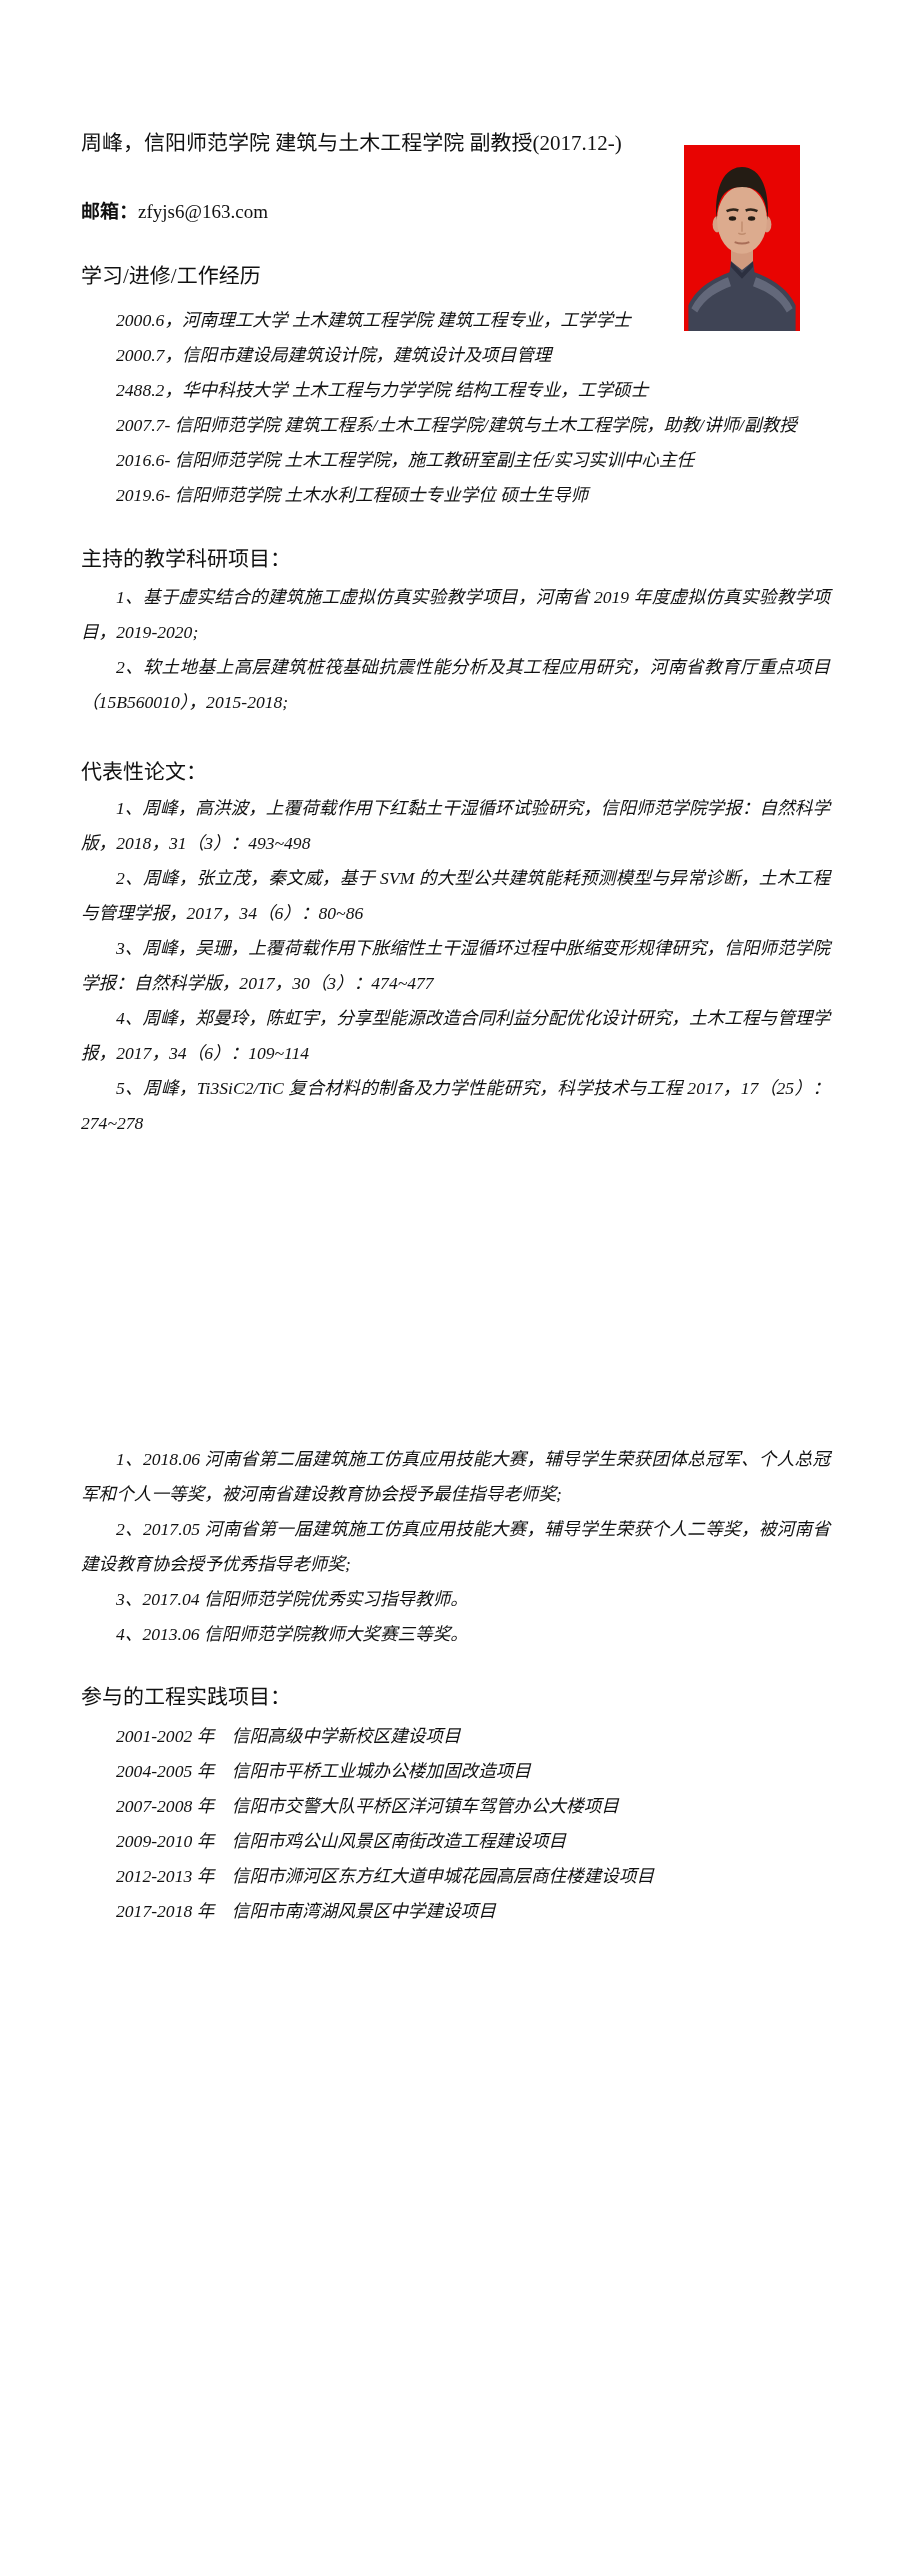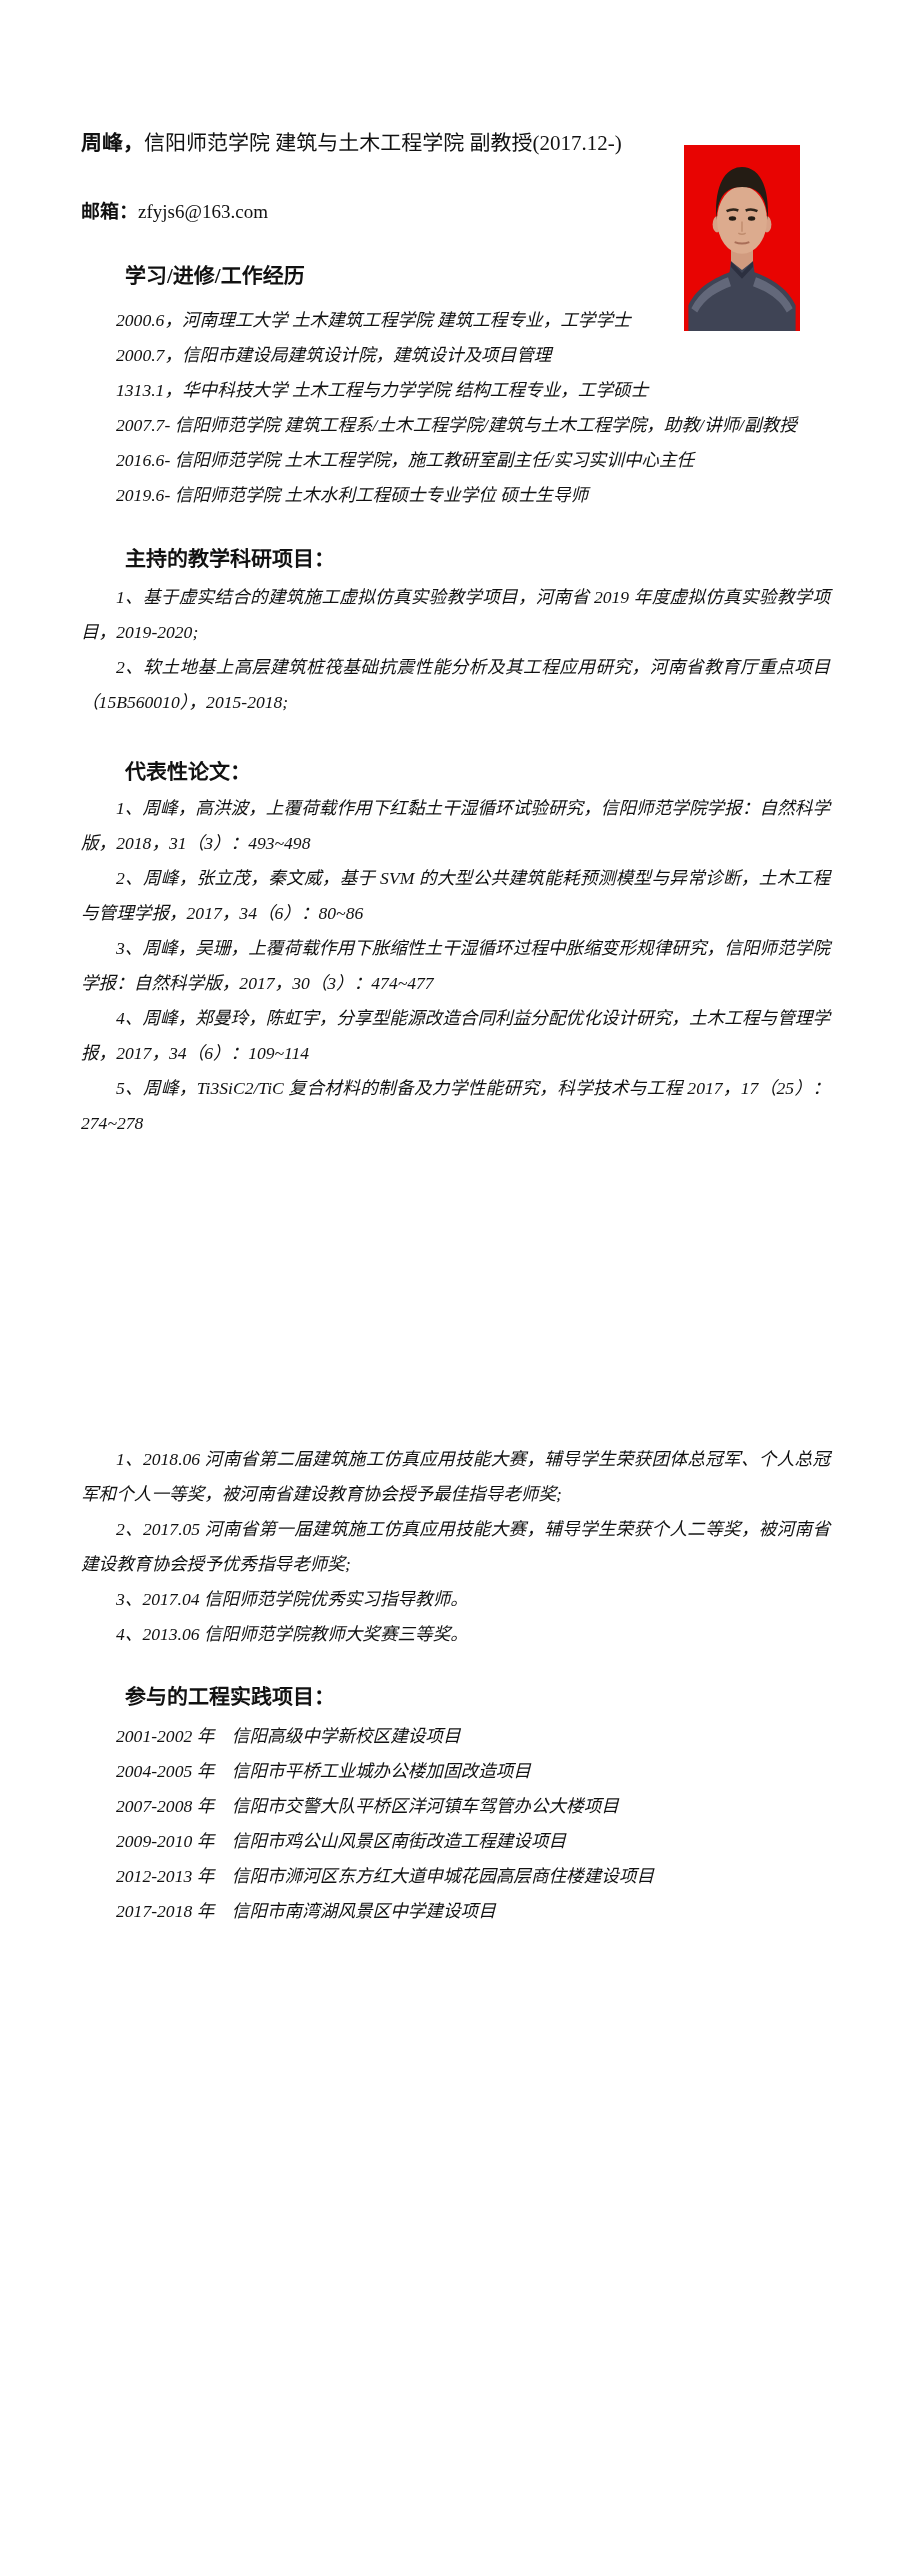--- a/index.html
+++ b/index.html
@@ -12,34 +12,33 @@
     color:#111111;
     overflow:hidden;
   }
   .abs{position:absolute;left:81px;width:749px;}
   .title-line{
     top:126px;
     font-size:21px;
     line-height:35px;
     white-space:nowrap;
   }
-  .title-name{font-weight:700;text-align:center;}
+  .title-name{font-weight:400;text-align:center;}
   .email-line{
     top:194px;
     font-size:19px;
     line-height:35px;
     white-space:nowrap;
   }
   .email-label{font-weight:700;}
   .sec-heading{
     font-size:21px;
-    font-weight:700;
+    font-weight:400;
     line-height:35px;
     white-space:nowrap;
-    margin-left:44px;
   }
   .sec-list{font-size:17.6px;line-height:35px;}
   .sec-list p{
     margin:0;
     text-indent:35px;
     text-align:justify;
     font-style:italic;
   }
   .sec-list.nowrap p{
     white-space:nowrap;
@@ -106,21 +105,21 @@
   </div>
 
   <div class="abs email-line">
     <span class="email-label">邮箱：</span><span>zfyjs6@163.com</span>
   </div>
 
   <div id="h-experience" class="abs sec-heading">学习/进修/工作经历</div>
   <div id="l-experience" class="abs sec-list nowrap">
     <p>2000.6，河南理工大学 土木建筑工程学院 建筑工程专业，工学学士</p>
     <p>2000.7，信阳市建设局建筑设计院，建筑设计及项目管理</p>
-    <p>1313.1，华中科技大学 土木工程与力学学院 结构工程专业，工学硕士</p>
+    <p>2488.2，华中科技大学 土木工程与力学学院 结构工程专业，工学硕士</p>
     <p>2007.7- 信阳师范学院 建筑工程系/土木工程学院/建筑与土木工程学院，助教/讲师/副教授</p>
     <p>2016.6- 信阳师范学院 土木工程学院，施工教研室副主任/实习实训中心主任</p>
     <p>2019.6- 信阳师范学院 土木水利工程硕士专业学位 硕士生导师</p>
   </div>
 
   <div id="h-teaching" class="abs sec-heading">主持的教学科研项目：</div>
   <div id="l-teaching" class="abs sec-list">
     <p>1、基于虚实结合的建筑施工虚拟仿真实验教学项目，河南省 2019 年度虚拟仿真实验教学项目，2019-2020;</p>
     <p>2、软土地基上高层建筑桩筏基础抗震性能分析及其工程应用研究，河南省教育厅重点项目（15B560010），2015-2018;</p>
   </div>

